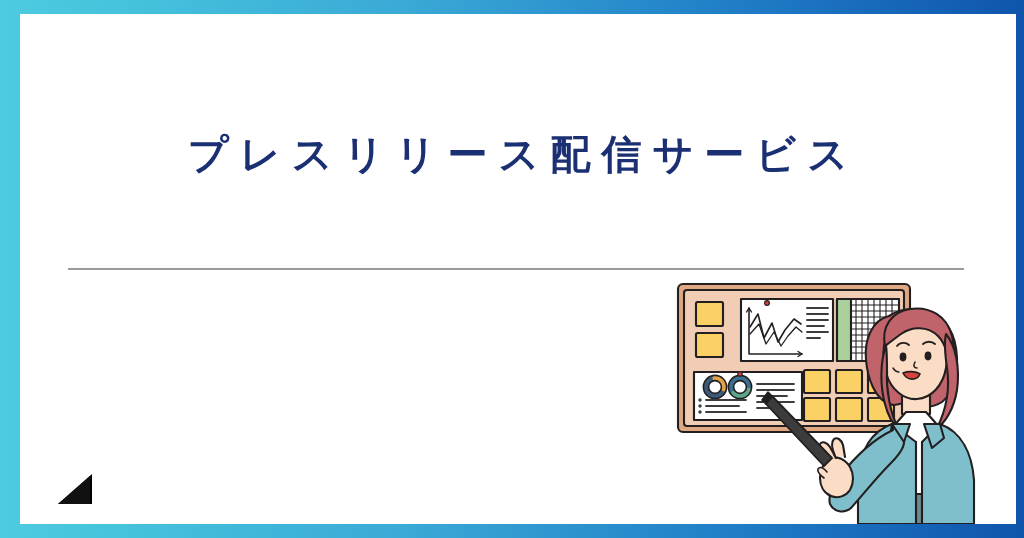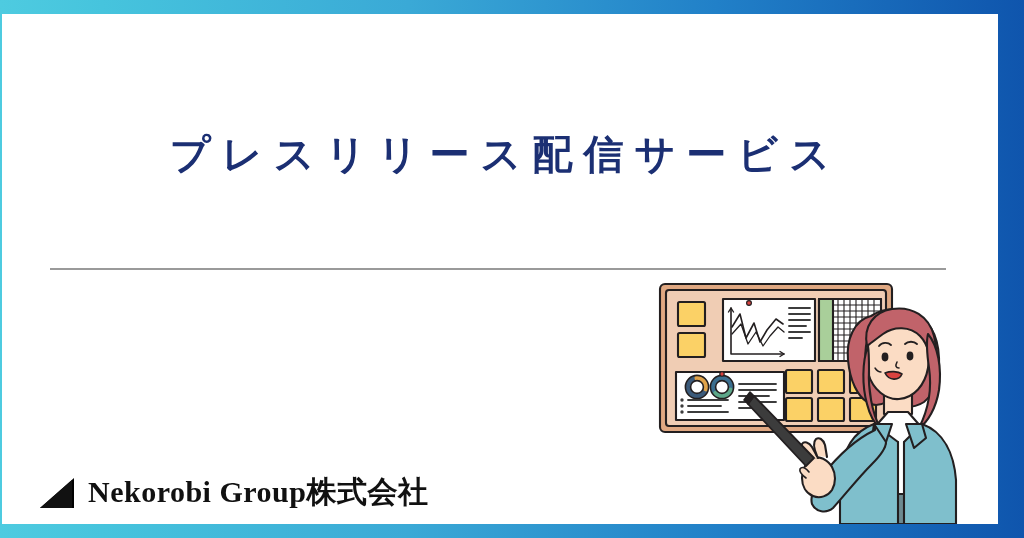--- a/index.html
+++ b/index.html
@@ -12,21 +12,21 @@
   
   #slide {
     position:relative;
     width:1024px;
     height:538px;
     background:linear-gradient(90deg,#4ecbe0 0%, #46c4dd 10%, #3aa9d6 40%, #2180c8 70%, #0f55ad 100%);
     overflow:hidden;
   }
   #canvas {
     position:absolute;
-    left:2px; top:14px;
+    left:20px; top:14px;
     width:996px; height:510px;
     background:#ffffff;
   }
 
   
   #title-block {
     position:absolute;
     left:0; top:112px;
     width:996px;
     text-align:center;
@@ -88,21 +88,20 @@
       <div class="title-line">プレスリリース配信サービス</div>
     </div>
 
     <div id="divider"></div>
 
     <div id="logo">
       <svg id="logo-mark" viewBox="0 0 38 34">
         <polygon points="2,32 36,32 36,2" fill="#000000"></polygon>
         <polygon points="2,32 34,32 34,4" fill="#111111"></polygon>
       </svg>
-      <span id="logo-text">Nekorobi Group株式会社</span>
     </div>
 
     <div id="illustration">
       <svg viewBox="0 0 330 252" xmlns="http://www.w3.org/2000/svg">
         <g stroke="#231f20" stroke-width="2.1" stroke-linejoin="round" stroke-linecap="round">
 
           <g>
             <rect x="24" y="12" width="232" height="148" rx="5" fill="#e0a882"></rect>
             <rect x="30" y="18" width="220" height="136" rx="3" fill="#f0cdb4"></rect>
           </g>

